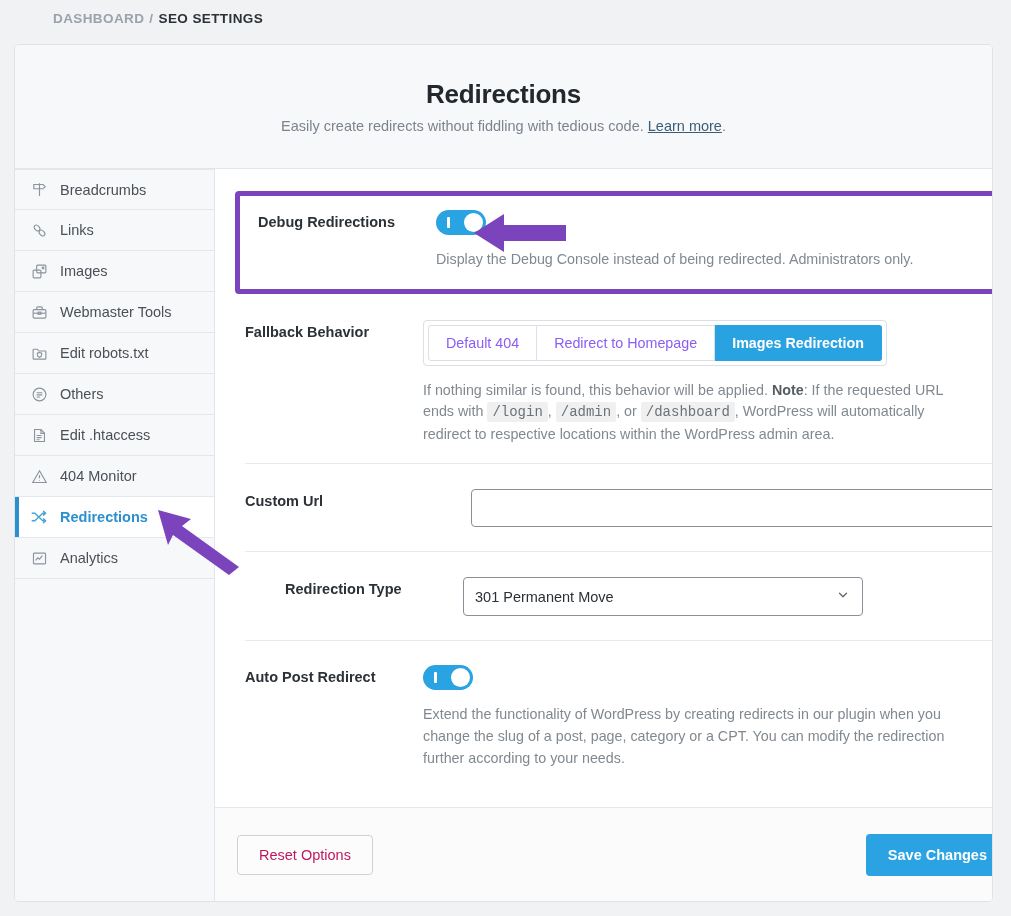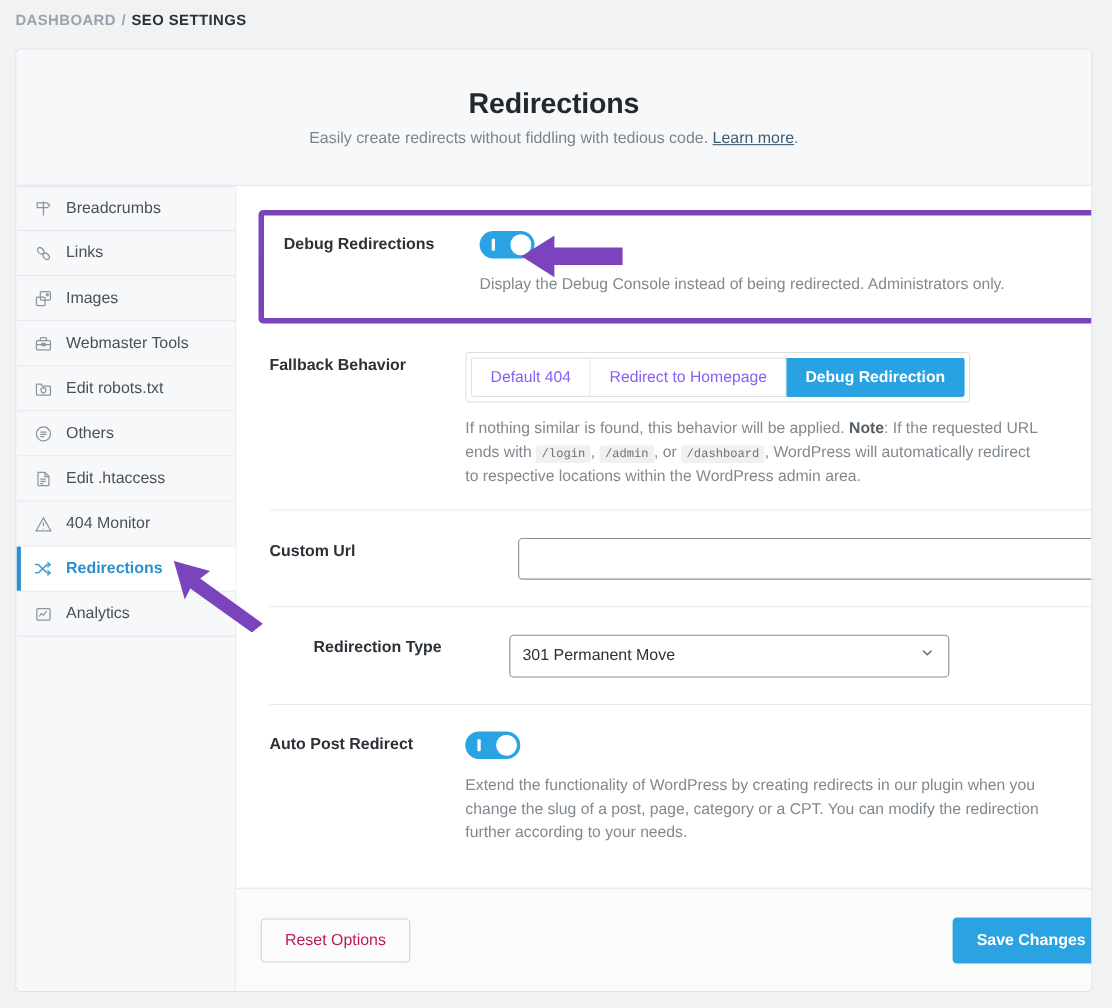--- a/index.html
+++ b/index.html
@@ -10,21 +10,21 @@
     font-family: "Liberation Sans", sans-serif;
     -webkit-font-smoothing: antialiased;
   }
   .page { position: relative; width: 1011px; height: 916px; overflow: hidden; }
 
   
   .breadcrumb {
     position: absolute; left: 14px; top: 11px;
     font-size: 13.5px; letter-spacing: .4px; font-weight: 600;
   }
-  .breadcrumb .crumb-dash { color: #9aa2ad; }
+  .breadcrumb .crumb-dash { color: #9aa2ad; margin-left: 39px; }
   .breadcrumb .crumb-sep  { color: #9aa2ad; margin: 0 5px; }
   .breadcrumb .crumb-cur  { color: #2b3136; }
 
   
   .card {
     position: absolute; left: 14px; top: 44px;
     width: 979px; height: 858px;
     background: #ffffff;
     border: 1px solid #dfe2e7;
     border-radius: 5px;
@@ -97,21 +97,21 @@
   .divider { height: 1px; background: #e8eaed; }
   .help {
     margin-top: 14px;
     font-size: 14.3px; line-height: 1.52; color: #818990;
     max-width: 525px;
   }
   .help strong { color: #555d64; font-weight: 700; }
   code.inline {
     background: #f0f0f0; color: #6b7279;
     font-family: "Liberation Mono", monospace;
-    font-size: 11px; padding: 2px 5px; border-radius: 2px;
+    font-size: 14px; padding: 2px 5px; border-radius: 2px;
     white-space: nowrap;
   }
 
   
   .toggle {
     position: relative; width: 50px; height: 25px;
     border-radius: 13px; background: #29a3e2; cursor: pointer;
     display: inline-block; vertical-align: middle;
   }
   .toggle .knob {
@@ -343,21 +343,21 @@
             </div>
           </div>
         </div>
 
         <div class="row" style="padding-top:26px;">
           <div class="lbl">Fallback Behavior</div>
           <div class="fld">
             <div class="btngroup">
               <div class="b">Default 404</div>
               <div class="b">Redirect to Homepage</div>
-              <div class="b sel">Debug Redirection</div>
+              <div class="b sel">Images Redirection</div>
             </div>
             <div class="help"><span>If nothing similar is found, this behavior will be applied. </span><strong>Note</strong><span>: If the requested URL ends with </span><code class="inline">/login</code><span>, </span><code class="inline">/admin</code><span>, or </span><code class="inline">/dashboard</code><span>, WordPress will automatically redirect to respective locations within the WordPress admin area.</span></div>
           </div>
         </div>
 
         <div class="divider"></div>
 
         <div class="row" style="padding:25px 0 24px 0;gap:48px;">
           <div class="lbl">Custom Url</div>
           <div class="fld">

